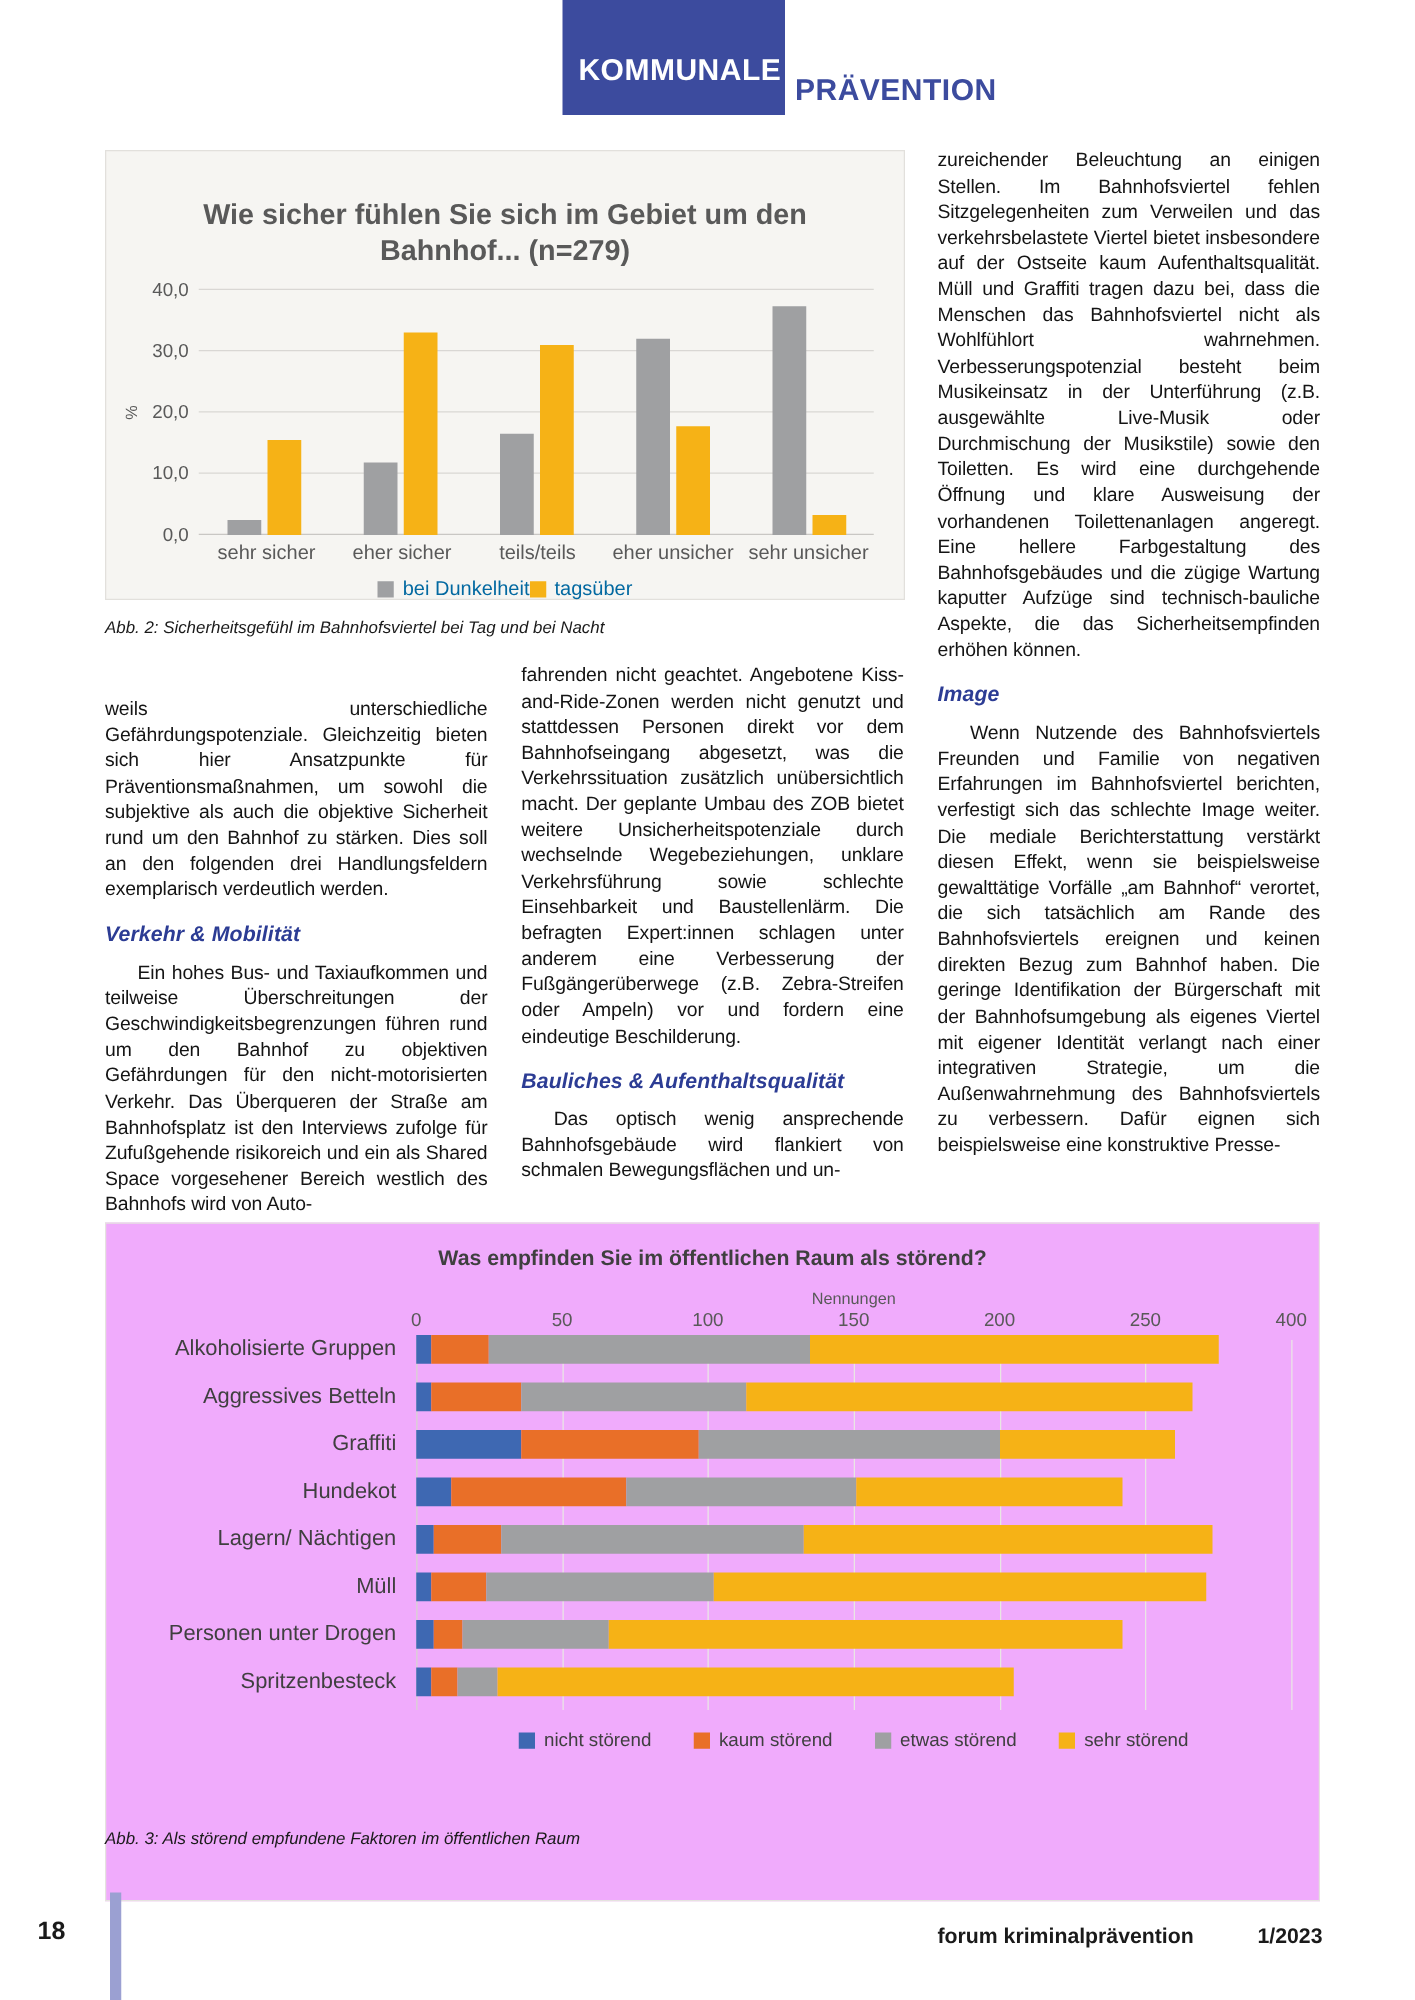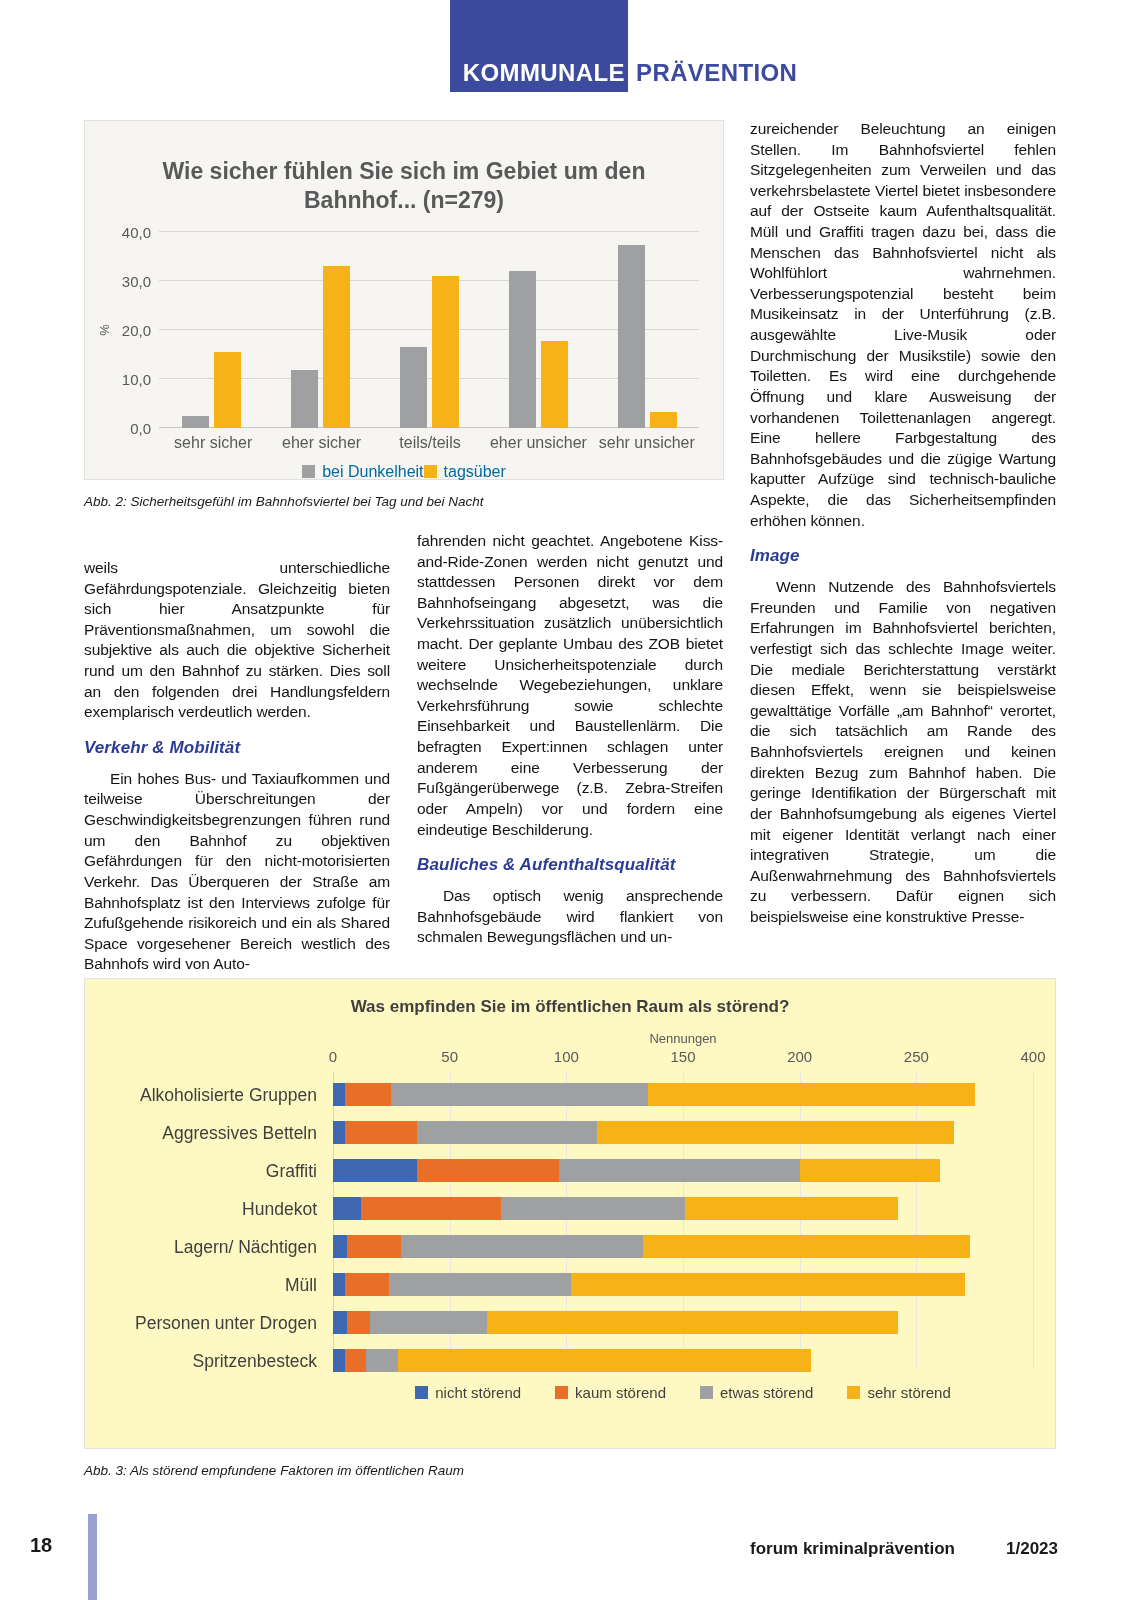--- a/index.html
+++ b/index.html
@@ -11,21 +11,21 @@
     font-family: "Liberation Sans", sans-serif;
     color: #111;
     overflow: hidden;
   }
 
   
   .brand { position:absolute; top:0; left:450px; display:flex; align-items:flex-end; }
   .brand-box {
     width:178px; height:92px; background:#3C4B9E;
     display:flex; align-items:flex-end; justify-content:flex-end;
-    padding:0 3px 5px 0;
+    padding:0 3px 21px 0;
   }
   .brand-word { font-size:24px; font-weight:bold; letter-spacing:.4px; }
   .brand-box .brand-word { color:#ffffff; }
   .brand-right { color:#3C4B9E; padding:0 0 5px 8px; }
 
   
   .figure1 {
     position:absolute; left:84px; top:120px; width:640px; height:360px;
     background:#f6f5f2; border:1px solid #e2e0dc; padding:12px 12px 0 12px;
   }
@@ -74,32 +74,32 @@
     color:#141414; letter-spacing:-0.1px;
   }
   .body-p.indent { text-indent:26px; }
   .subhead {
     margin:15px 0 11px; color:#2C3C94;
     font-size:17px; font-weight:bold; font-style:italic; letter-spacing:.1px;
   }
 
   
   .figure2 {
-    position:absolute; left:84px; top:978px; width:972px; height:471px;
-    background:#fef9c3; border:1px solid #e5e3df; padding:10px 0 0 0;
+    position:absolute; left:84px; top:978px; width:972px; height:543px;
+    background:#f0abfc; border:1px solid #e5e3df; padding:10px 0 0 0;
   }
   .c2-title { text-align:center; font-size:17px; font-weight:bold; color:#3f3f3f; margin-top:8px; }
   .c2-xlabel { width:700px; margin:14px 0 2px 248px; text-align:center; font-size:13px; color:#595959; }
   .c2-ticks { position:relative; height:20px; width:700px; margin-left:248px; font-size:15px; color:#595959; }
   .c2-ticks span { position:absolute; top:0; transform:translateX(-50%); }
   .c2-rows { position:relative; margin-left:36px; width:912px; }
   .c2-grid { position:absolute; left:212px; top:4px; bottom:4px; width:700px; }
   .gridline-v { position:absolute; top:0; bottom:0; width:1px; background:#e9e7e3; }
   .gridline-v.zero { background:#d6d4d0; }
-  .c2-row { display:flex; align-items:flex-end; height:38px; position:relative; }
+  .c2-row { display:flex; align-items:flex-start; height:38px; position:relative; }
   .c2-cat { width:212px; text-align:right; padding-right:16px; font-size:17.5px; color:#3f3f3f; white-space:nowrap; }
   .c2-track { position:relative; width:700px; height:23px; display:flex; }
   .seg { height:100%; }
   .c2-legend { width:700px; margin-left:248px; gap:34px; font-size:15px; color:#3f3f3f; margin-top:12px; }
 
   
   .page-num { position:absolute; left:30px; top:1534px; font-size:20px; font-weight:bold; color:#1a1a1a; }
   .footer-bar { position:absolute; left:88px; top:1514px; width:9px; height:86px; background:#9BA0D2; }
   .footer-right {
     position:absolute; left:750px; top:1539px; width:308px;

